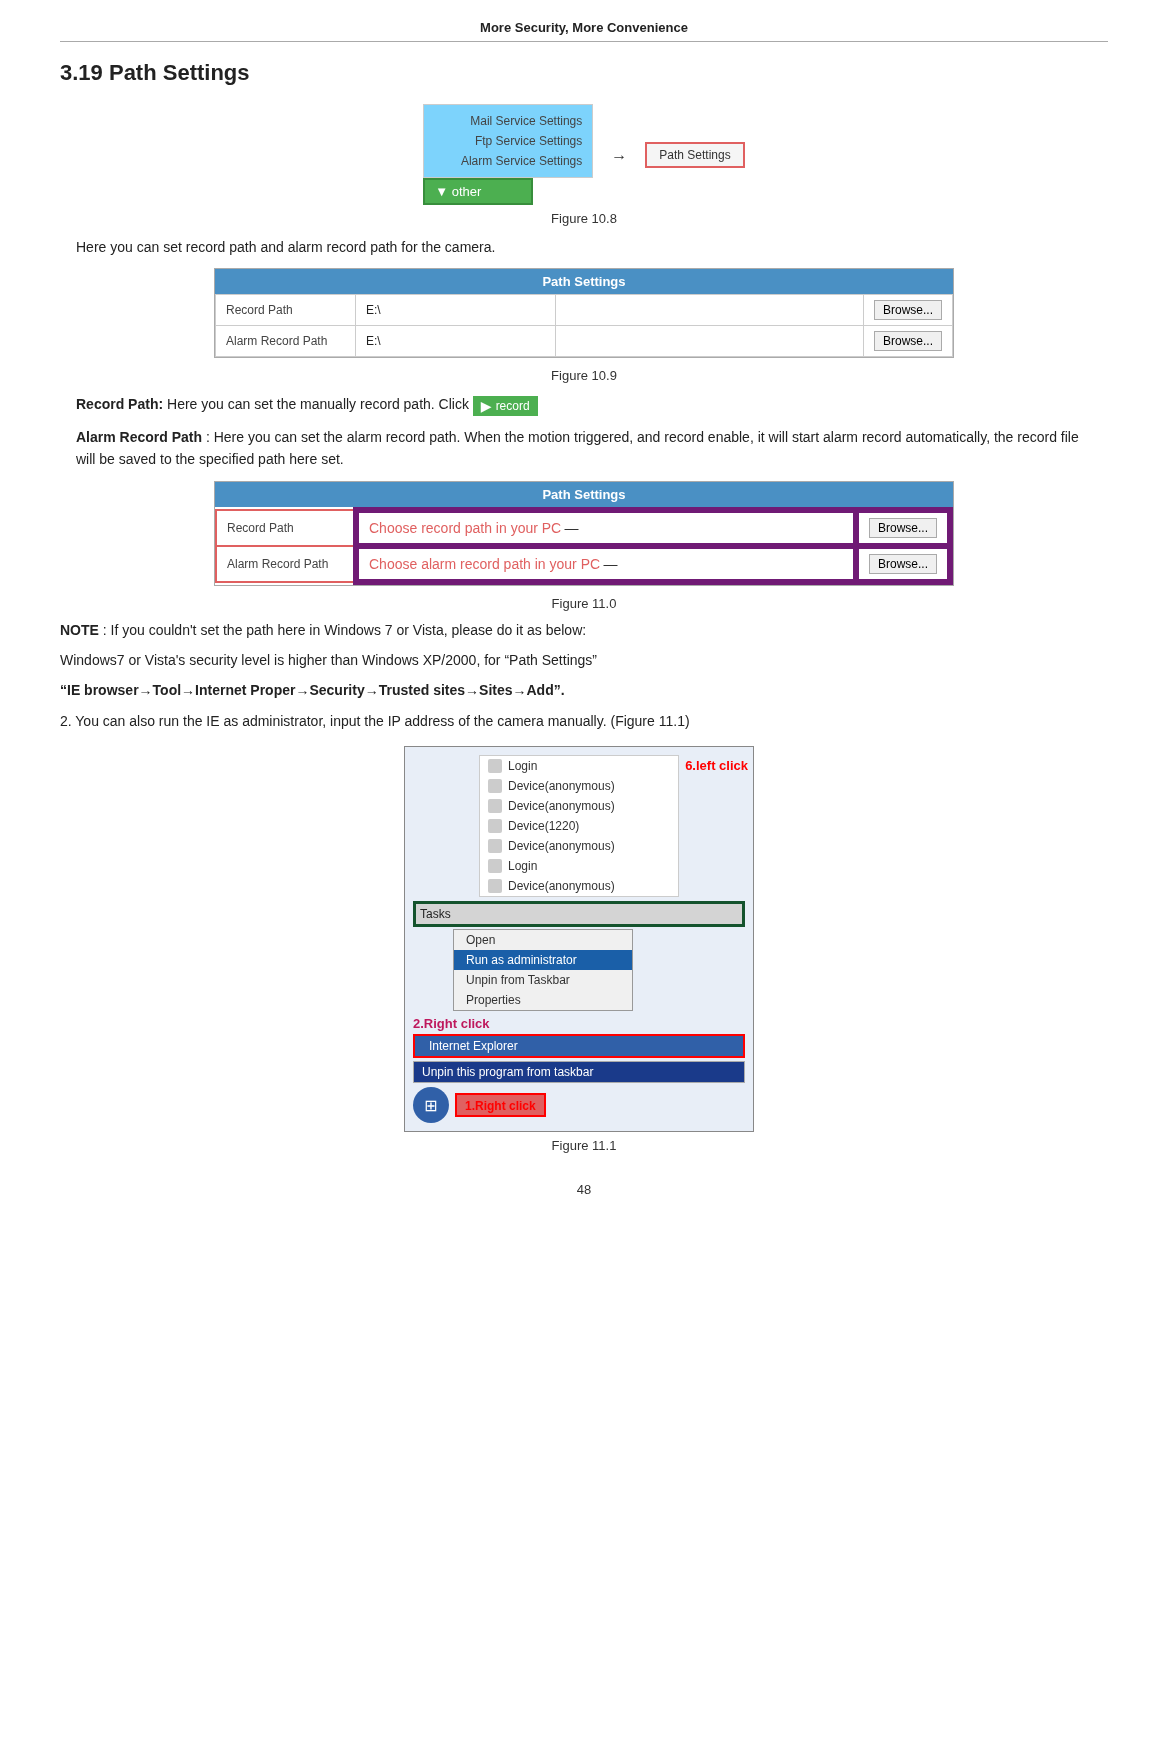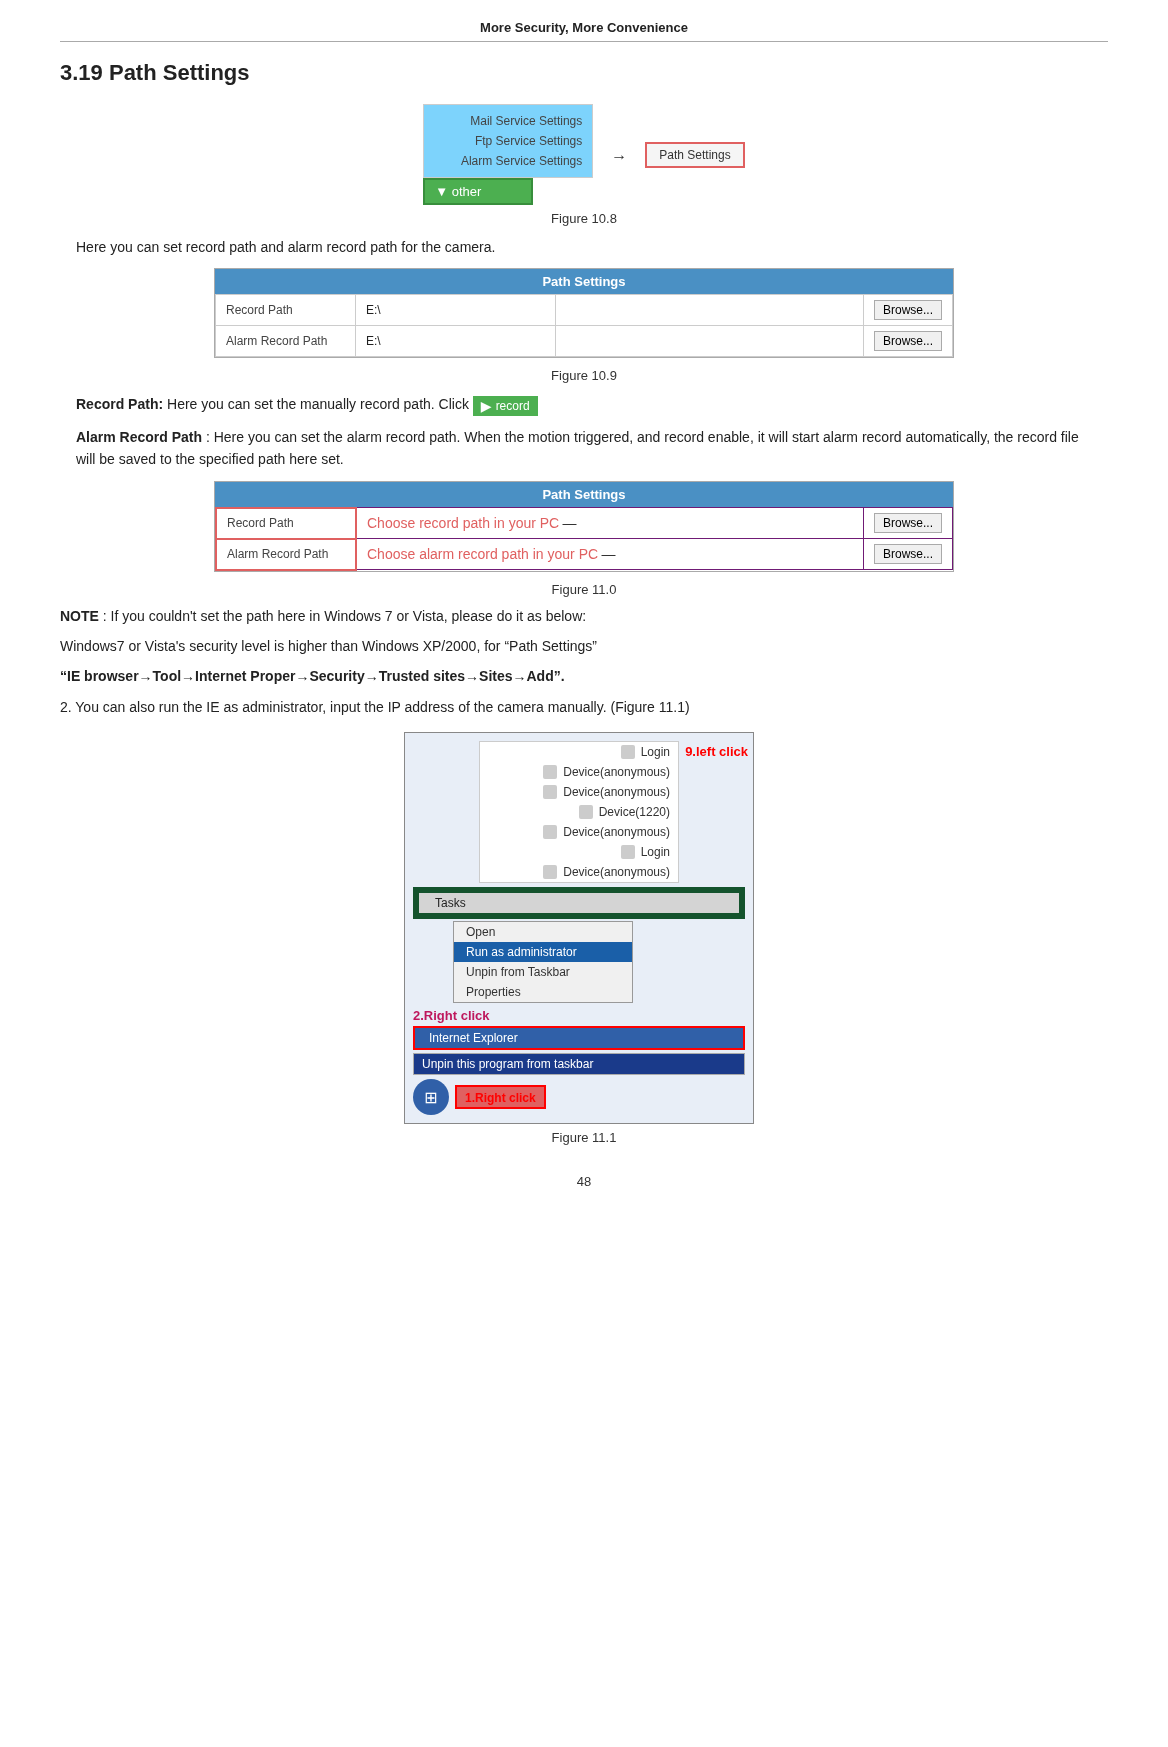--- a/index.html
+++ b/index.html
@@ -149,21 +149,21 @@
       text-align: center;
       padding: 5px 0;
       font-size: 13px;
     }
     .ps-table2 {
       width: 100%;
       border-collapse: collapse;
       background: #fff;
     }
     .ps-table2 td {
-      border: 1px solid #701a75;
+      border: 6px solid #701a75;
       padding: 5px 10px;
       font-size: 12px;
     }
     .ps-table2 .label-cell2 {
       border: 2px solid #e06060;
       width: 140px;
       color: #444;
     }
     .choose-text {
       color: #e06060;
@@ -199,34 +199,33 @@
       width: 200px;
       margin: 0 auto;
     }
     .ctx-item {
       display: flex;
       align-items: center;
       padding: 3px 8px;
       font-size: 12px;
       gap: 6px;
       color: #333;
-      justify-content: flex-end;
     }
     .ctx-item .icon-placeholder {
       width: 14px;
       height: 14px;
       background: #ccc;
       border-radius: 2px;
       flex-shrink: 0;
     }
     .tasks-bar {
       background: #d4d4d4;
-      border: 6px solid #14532d;
+      border: 3px solid #14532d;
       margin-top: 4px;
-      padding: 3px 16px;
+      padding: 3px 4px;
       font-size: 12px;
       display: flex;
       align-items: flex-start;
       gap: 10px;
     }
     .popup-menu {
       background: #f0f0f0;
       border: 1px solid #999;
       width: 180px;
       margin: 0 0 0 40px;
@@ -432,21 +431,21 @@
           <div class="icon-placeholder"></div>
           <span>Login</span>
         </div>
         <div class="ctx-item">
           <div class="icon-placeholder"></div>
           <span>Device(anonymous)</span>
         </div>
       </div>
 
       <div style="position:absolute; top:10px; right:5px;">
-        <span class="left-click-label" style="position:static;">9.left click</span>
+        <span class="left-click-label" style="position:static;">6.left click</span>
       </div>
 
       <div class="tasks-bar">
         <span>Tasks</span>
       </div>
       <div style="display:flex; flex-direction:column; margin-top:2px;">
         <div class="popup-menu">
           <div class="popup-item">Open</div>
           <div class="popup-item highlight">Run as administrator</div>
           <div class="popup-item">Unpin from Taskbar</div>

